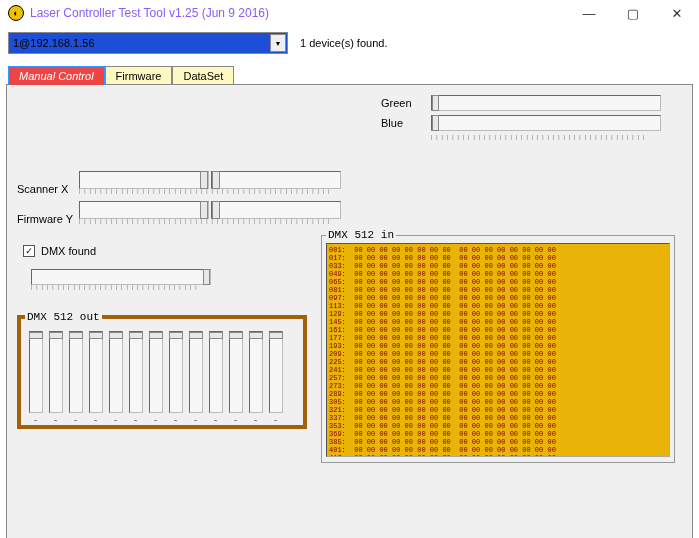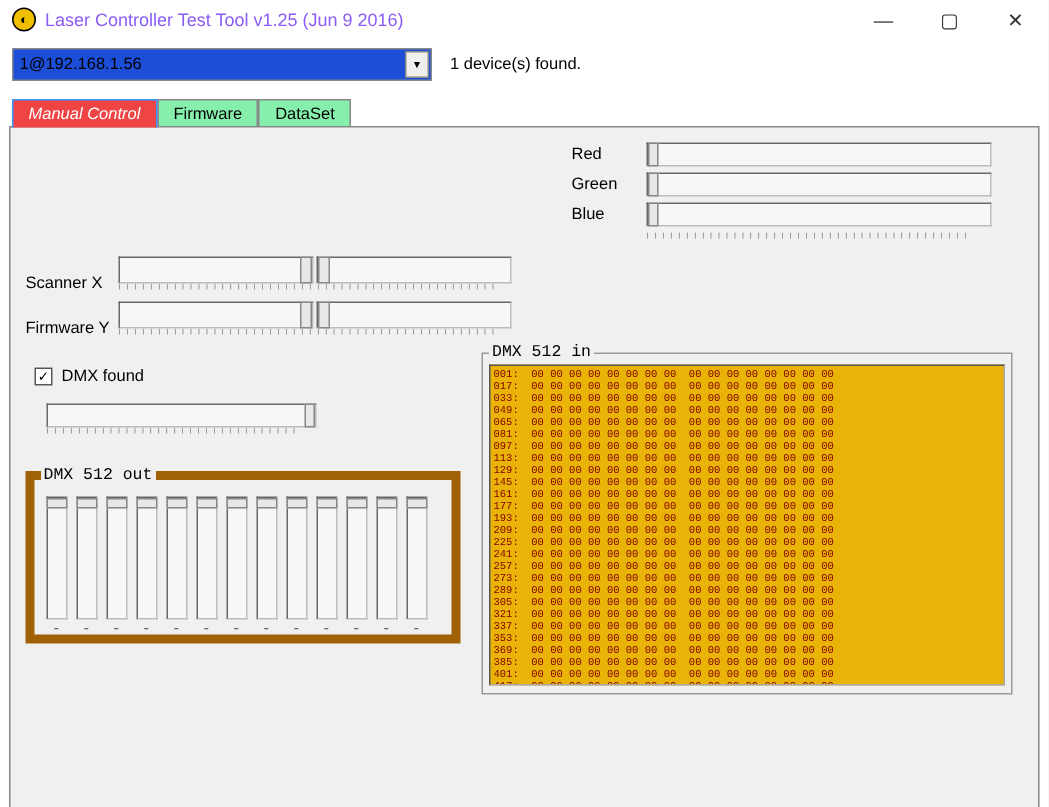--- a/index.html
+++ b/index.html
@@ -9,21 +9,21 @@
 .titlebar .icon { width: 16px; height: 16px; border-radius: 50%; background: #f0c000; border: 1px solid #000; display: flex; align-items: center; justify-content: center; font-size: 9px; color: #000; margin-right: 6px; }
 .titlebar .title { font-size: 12px; color: #8b5cf6; }
 .titlebar .spacer { flex: 1; }
 .tb-btn { width: 44px; height: 26px; display: flex; align-items: center; justify-content: center; color: #333; font-size: 13px; }
 
 .toolbar-row { height: 34px; display: flex; align-items: center; padding: 0 8px; gap: 12px; }
 .combo { width: 280px; height: 22px; border: 1px solid #888; display: flex; align-items: center; justify-content: space-between; padding-left: 4px; background: #1d4ed8; }
 .combo .arrow { width: 16px; height: 18px; border: 1px solid #888; display: flex; align-items: center; justify-content: center; font-size: 7px; background: #efefef; margin-right: 1px; }
 
 .tabrow { display: flex; align-items: flex-end; margin: 2px 0 0 8px; height: 22px; }
-.tab { border: 1px solid #888; border-bottom: none; padding: 3px 10px; margin-right: 0px; background: #86efac; font-size: 11px; position: relative; top: 1px; }
+.tab { border: 1px solid #888; border-bottom: none; padding: 3px 10px; margin-right: 0px; background: #fef9c3; font-size: 11px; position: relative; top: 1px; }
 .tab.active { background: #ef4444; color: #fff; border-color: #3399ff; z-index: 2; font-style: italic; }
 
 .panel { border: 1px solid #888; margin: 0 6px 6px 6px; padding: 10px 10px; height: 456px; position: relative; background: #f0f0f0; }
 
 .sliders-area { position: absolute; left: 10px; top: 34px; }
 .slider-row { display: flex; align-items: flex-end; margin-bottom: 6px; }
 .slider-label { width: 62px; font-size: 11px; }
 
 .hslider { width: 130px; height: 18px; border: 1px inset #bbb; background: #f7f7f7; position: relative; margin-right: 2px; }
 .hslider .thumb { position: absolute; top: -1px; width: 8px; height: 18px; border: 1px solid #888; background: #e8e8e8; }
@@ -36,21 +36,21 @@
 .cslider .thumb { position: absolute; top: -1px; left: 0; width: 7px; height: 16px; border: 1px solid #888; background: #e8e8e8; }
 .cticks { margin-left: 50px; }
 
 .dmx-active { position: absolute; left: 16px; top: 160px; display: flex; align-items: center; gap: 6px; }
 .chk { width: 12px; height: 12px; border: 1px solid #555; display: flex; align-items: center; justify-content: center; font-size: 9px; background: #fff; }
 
 .dmx-slider-wrap { position: absolute; left: 24px; top: 184px; }
 .dmx-hslider { width: 180px; height: 16px; border: 1px inset #bbb; background: #f7f7f7; position: relative; }
 .dmx-hslider .thumb { position: absolute; top: -1px; right: 0; width: 7px; height: 16px; border: 1px solid #888; background: #e8e8e8; }
 
-fieldset.dmxout { position: absolute; left: 10px; top: 226px; width: 290px; height: 118px; border: 6px solid #a16207; padding: 4px; }
+fieldset.dmxout { position: absolute; left: 10px; top: 226px; width: 290px; height: 118px; border: 4px solid #a16207; padding: 4px; }
 fieldset legend { font-size: 11px; padding: 0 2px; font-family: Liberation Mono, monospace; }
 .vslider-row { display: flex; gap: 6px; padding: 4px 4px 0 4px; }
 .vslider { width: 14px; height: 82px; border: 1px inset #bbb; background: #f7f7f7; position: relative; }
 .vslider .thumb { position: absolute; left: -1px; top: 0; height: 7px; width: 14px; border: 1px solid #888; background: #e8e8e8; }
 .vticks-row { display: flex; gap: 6px; padding: 0 4px; font-size: 5px; color: #666; }
 .vticks-row span { width: 14px; text-align: center; letter-spacing: 1px; }
 
 fieldset.dmxin { position: absolute; left: 314px; top: 144px; width: 354px; height: 234px; border: 1px solid #999; padding: 2px 4px 4px 4px; }
 .dmx-dump { width: 100%; height: 214px; border: 1px inset #aaa; background: #eab308; overflow: hidden; font-family: "Courier New", monospace; font-size: 7px; line-height: 8px; color: #800000; padding: 2px; white-space: pre; word-wrap: normal; }
 </style>
@@ -108,26 +108,20 @@
           <div class="hslider">
               <div class="thumb" style="left:0"></div>
             </div>
         </div>
         <div class="ticks">||||||||||||||||||||||||||||||||||||||||||||||||</div>
       </div>
     </div>
   </div>
 
   <div class="color-area">
-    <div class="color-row">
-      <span class="color-label">Red</span>
-      <div class="cslider">
-          <div class="thumb"></div>
-        </div>
-    </div>
     <div class="color-row">
       <span class="color-label">Green</span>
       <div class="cslider">
           <div class="thumb"></div>
         </div>
     </div>
     <div class="color-row">
       <span class="color-label">Blue</span>
       <div class="cslider">
           <div class="thumb"></div>

